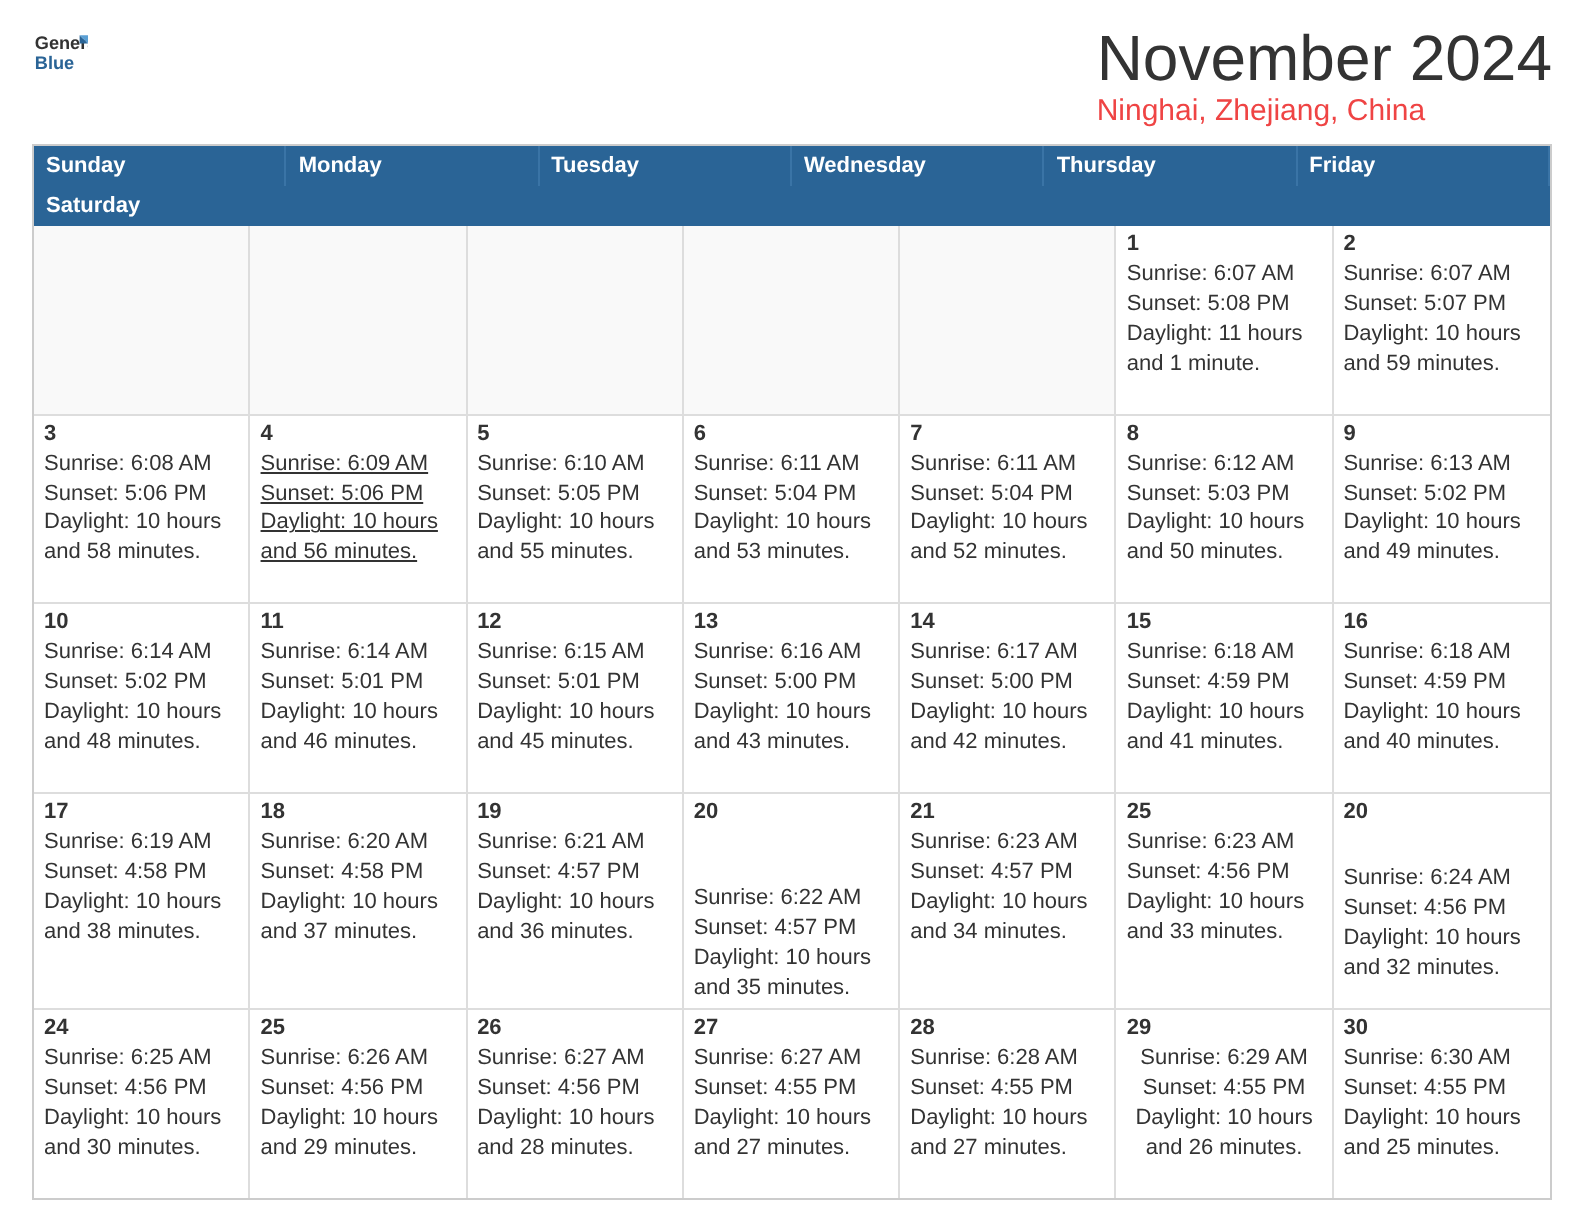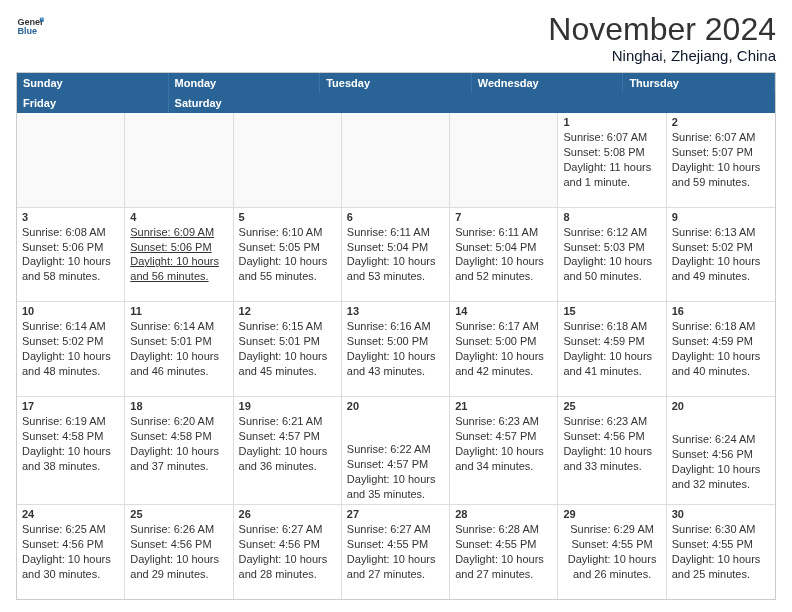--- a/index.html
+++ b/index.html
@@ -26,41 +26,40 @@
     .logo {
       display: flex;
       align-items: center;
       gap: 4px;
     }
     .logo-icon {
       width: 28px;
       height: 28px;
     }
     .title-block {
-      text-align: right;
     }
     .month-title {
       font-size: 32px;
       font-weight: 300;
       color: #333;
       line-height: 1.1;
     }
     .location-title {
       font-size: 15px;
-      color: #0f172a;
+      color: #ef4444;
     }
     .calendar {
       flex: 1;
       display: flex;
       flex-direction: column;
       border: 1px solid #ccc;
     }
     .cal-header {
       display: grid;
-      grid-template-columns: repeat(5, 1fr);
+      grid-template-columns: repeat(6, 1fr);
       background: #2a6496;
     }
     .cal-header-cell {
       color: #fff;
       font-size: 11px;
       font-weight: bold;
       padding: 4px 6px;
       border-right: 1px solid #3a74a6;
       text-align: left;
     }

